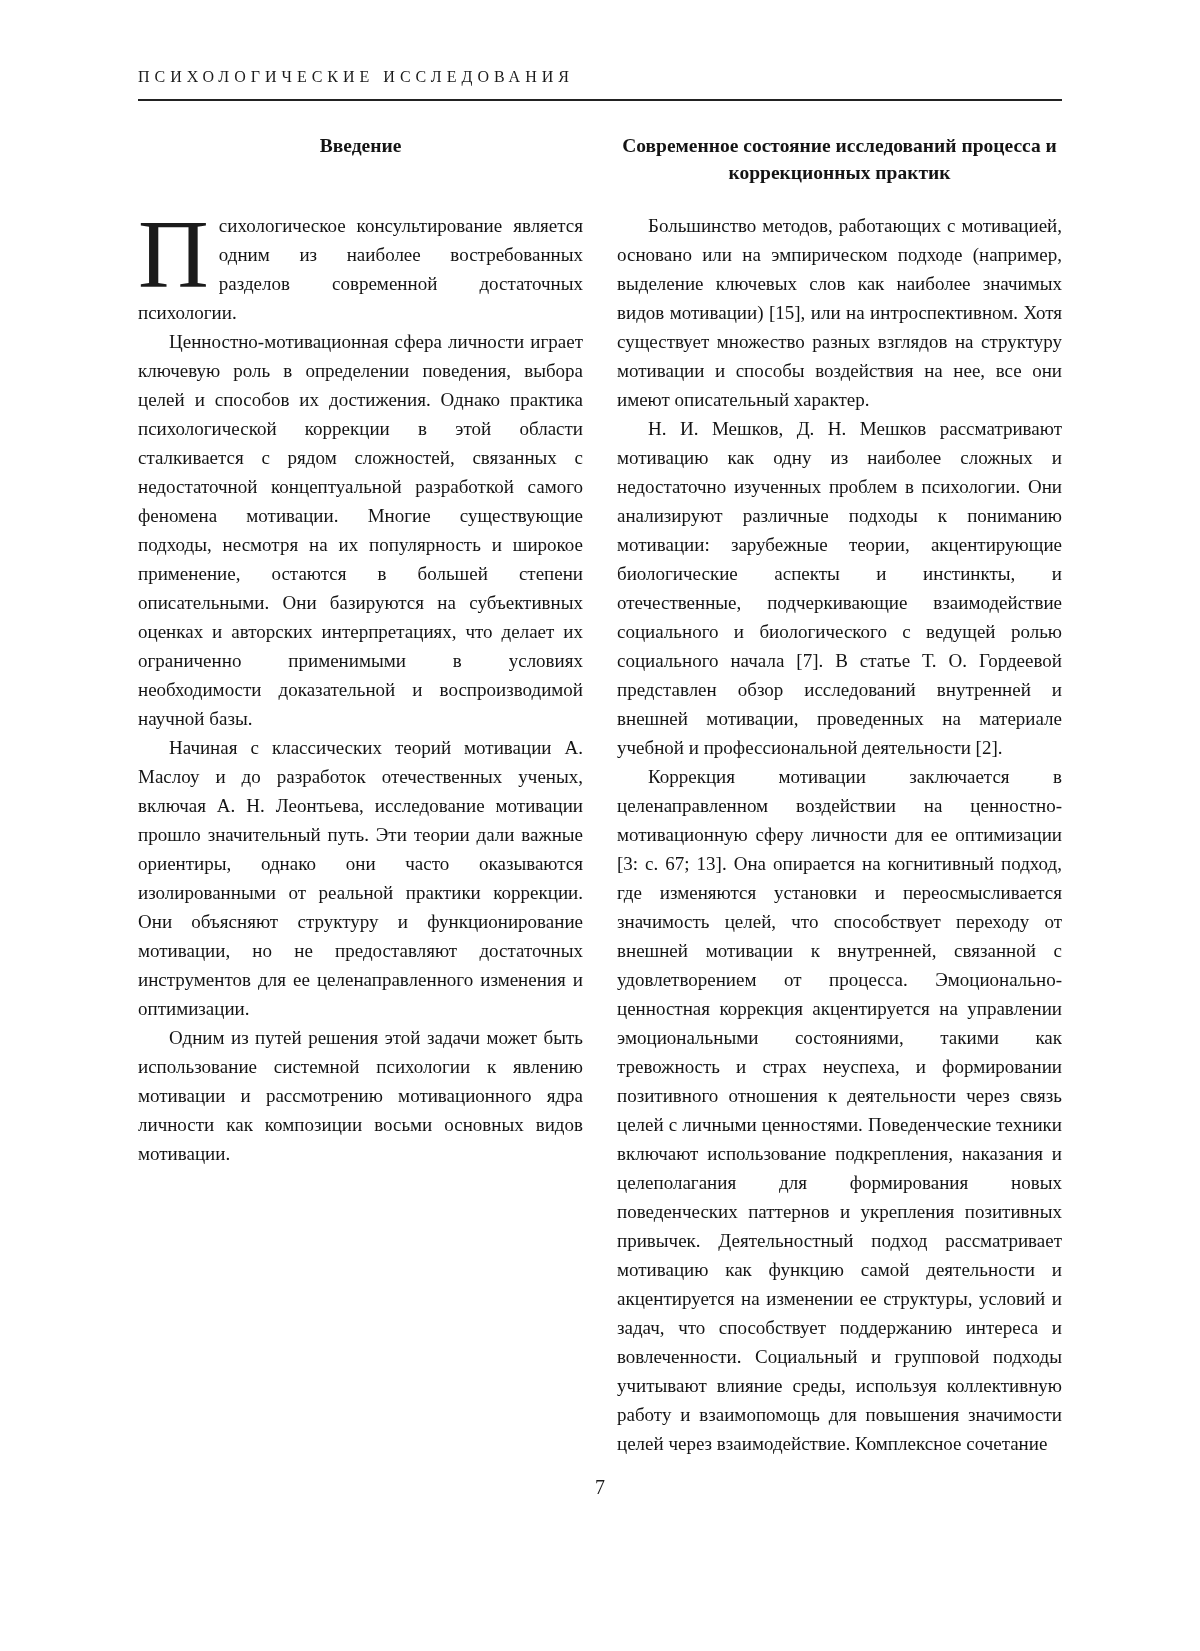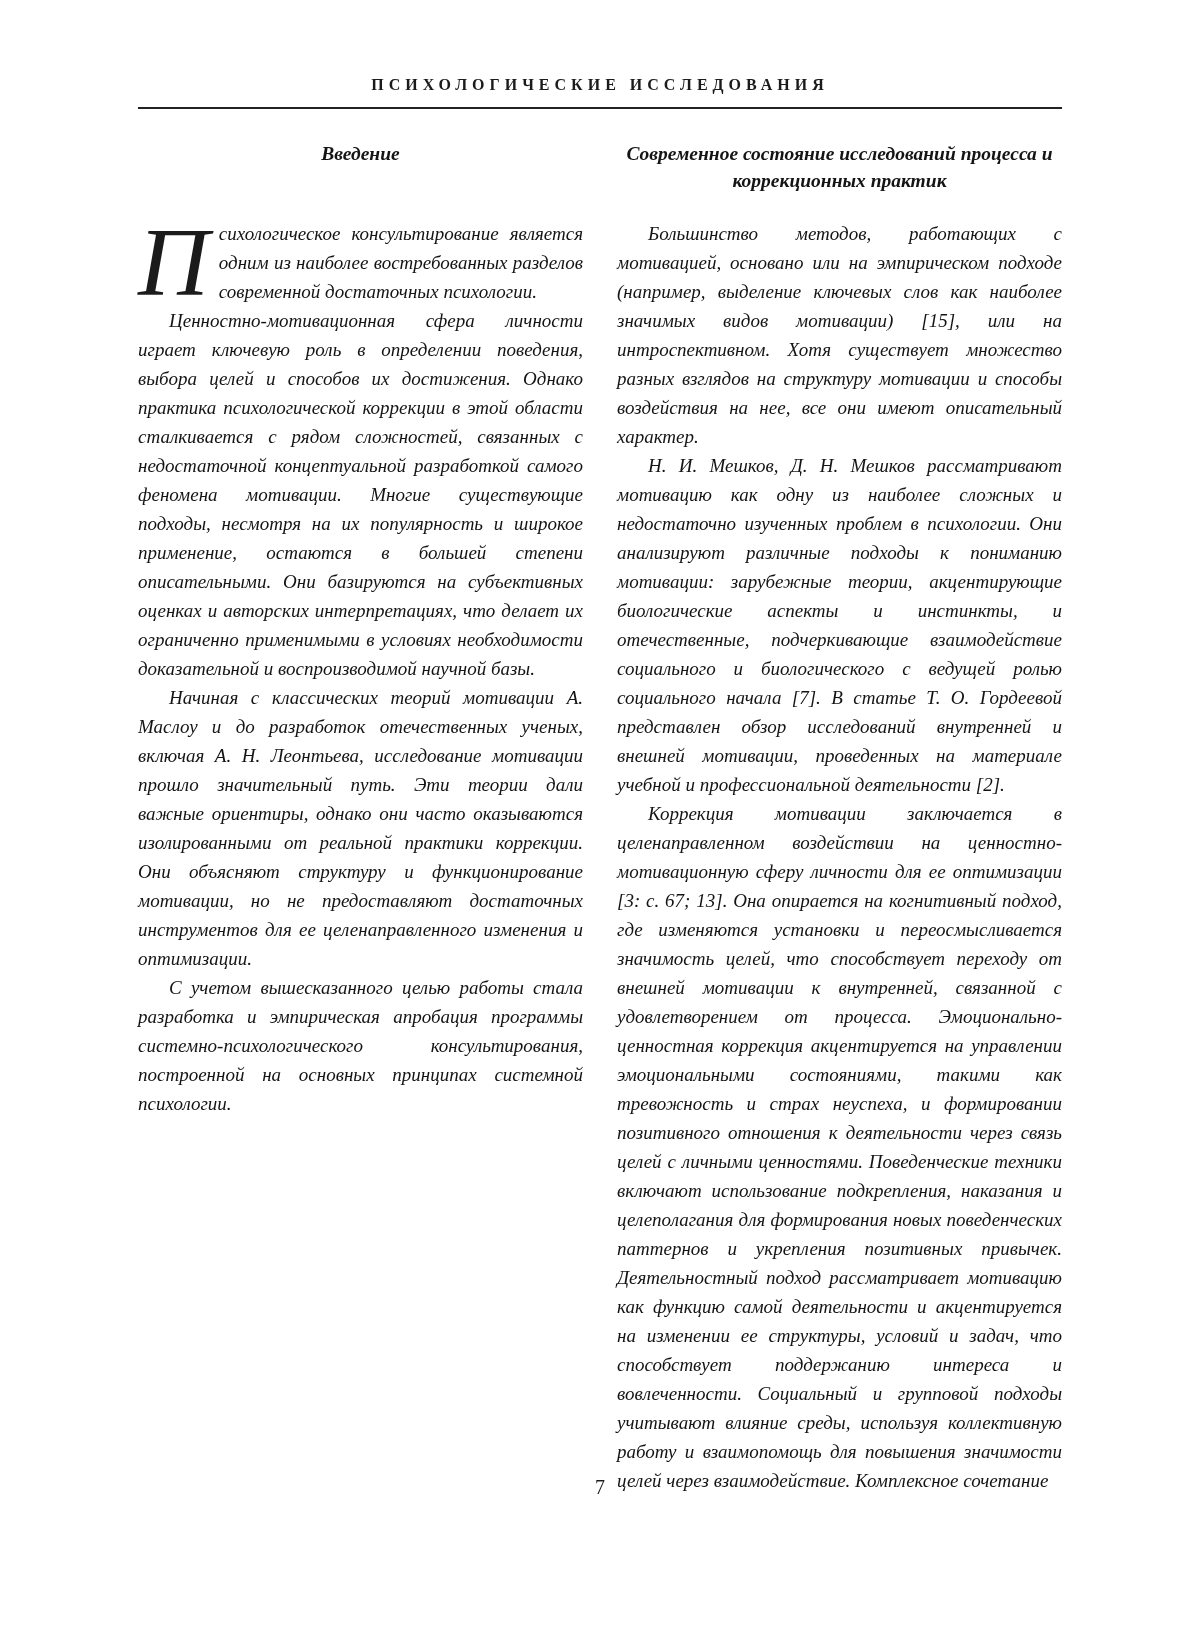--- a/index.html
+++ b/index.html
@@ -10,37 +10,35 @@
     position: relative;
     font-family: "Liberation Serif", "DejaVu Serif", serif;
     color: #141414;
   }
   .content {
     width: 924px;
     margin: 0 auto;
     padding-top: 68px;
   }
   .running-head {
-    text-align: center;
-    font-weight: bold;
+    text-align: left;
+    font-weight: normal;
     font-size: 16px;
     letter-spacing: 5px;
     color: #1b1b1b;
-    margin-top: 8px;
   }
   .head-rule {
     border: none;
     border-top: 2.5px solid #222222;
     margin-top: 13px;
   }
   .columns {
     display: flex;
     gap: 34px;
     margin-top: 31px;
-    font-style: italic;
   }
   .col {
     width: 445px;
     text-align: justify;
     font-size: 19px;
     line-height: 29px;
     hyphens: auto;
   }
   .col-heading {
     text-align: center;
@@ -86,21 +84,21 @@
   <div class="columns">
 
     <div class="col">
       <div class="col-heading">Введение</div>
 
       <p class="para no-indent">
         <span class="dropcap">П</span><span>сихологическое консультирование является одним из наиболее востребованных разделов современной достаточных психологии.</span>
       </p>
       <p class="para">Ценностно-мотивационная сфера личности играет ключевую роль в определении поведения, выбора целей и способов их достижения. Однако практика психологической коррекции в этой области сталкивается с рядом сложностей, связанных с недостаточной концептуальной разработкой самого феномена мотивации. Многие существующие подходы, несмотря на их популярность и широкое применение, остаются в большей степени описательными. Они базируются на субъективных оценках и авторских интерпретациях, что делает их ограниченно применимыми в условиях необходимости доказательной и воспроизводимой научной базы.</p>
       <p class="para">Начиная с классических теорий мотивации А. Маслоу и до разработок отечественных ученых, включая А. Н. Леонтьева, исследование мотивации прошло значительный путь. Эти теории дали важные ориентиры, однако они часто оказываются изолированными от реальной практики коррекции. Они объясняют структуру и функционирование мотивации, но не предоставляют достаточных инструментов для ее целенаправленного изменения и оптимизации.</p>
-      <p class="para">С учетом вышесказанного целью работы стала разработка и эмпирическая апробация программы системно-психологического консультирования, построенной на основных принципах системной психологии.</p>
+      <p class="para">Одним из путей решения этой задачи может быть использование системной психологии к явлению мотивации и рассмотрению мотивационного ядра личности как композиции восьми основных видов мотивации.</p>
     </div>
 
     <div class="col">
       <div class="col-heading">Современное состояние исследований процесса и коррекционных практик</div>
 
       <p class="para">Большинство методов, работающих с мотивацией, основано или на эмпирическом подходе (например, выделение ключевых слов как наиболее значимых видов мотивации) [15], или на интроспективном. Хотя существует множество разных взглядов на структуру мотивации и способы воздействия на нее, все они имеют описательный характер.</p>
       <p class="para">Н. И. Мешков, Д. Н. Мешков рассматривают мотивацию как одну из наиболее сложных и недостаточно изученных проблем в психологии. Они анализируют различные подходы к пониманию мотивации: зарубежные теории, акцентирующие биологические аспекты и инстинкты, и отечественные, подчеркивающие взаимодействие социального и биологического с ведущей ролью социального начала [7]. В статье Т. О. Гордеевой представлен обзор исследований внутренней и внешней мотивации, проведенных на материале учебной и профессиональной деятельности [2].</p>
       <p class="para">Коррекция мотивации заключается в целенаправленном воздействии на ценностно-мотивационную сферу личности для ее оптимизации [3: с. 67; 13]. Она опирается на когнитивный подход, где изменяются установки и переосмысливается значимость целей, что способствует переходу от внешней мотивации к внутренней, связанной с удовлетворением от процесса. Эмоционально-ценностная коррекция акцентируется на управлении эмоциональными состояниями, такими как тревожность и страх неуспеха, и формировании позитивного отношения к деятельности через связь целей с личными ценностями. Поведенческие техники включают использование подкрепления, наказания и целеполагания для формирования новых поведенческих паттернов и укрепления позитивных привычек. Деятельностный подход рассматривает мотивацию как функцию самой деятельности и акцентируется на изменении ее структуры, условий и задач, что способствует поддержанию интереса и вовлеченности. Социальный и групповой подходы учитывают влияние среды, используя коллективную работу и взаимопомощь для повышения значимости целей через взаимодействие. Комплексное сочетание</p>
     </div>
 

